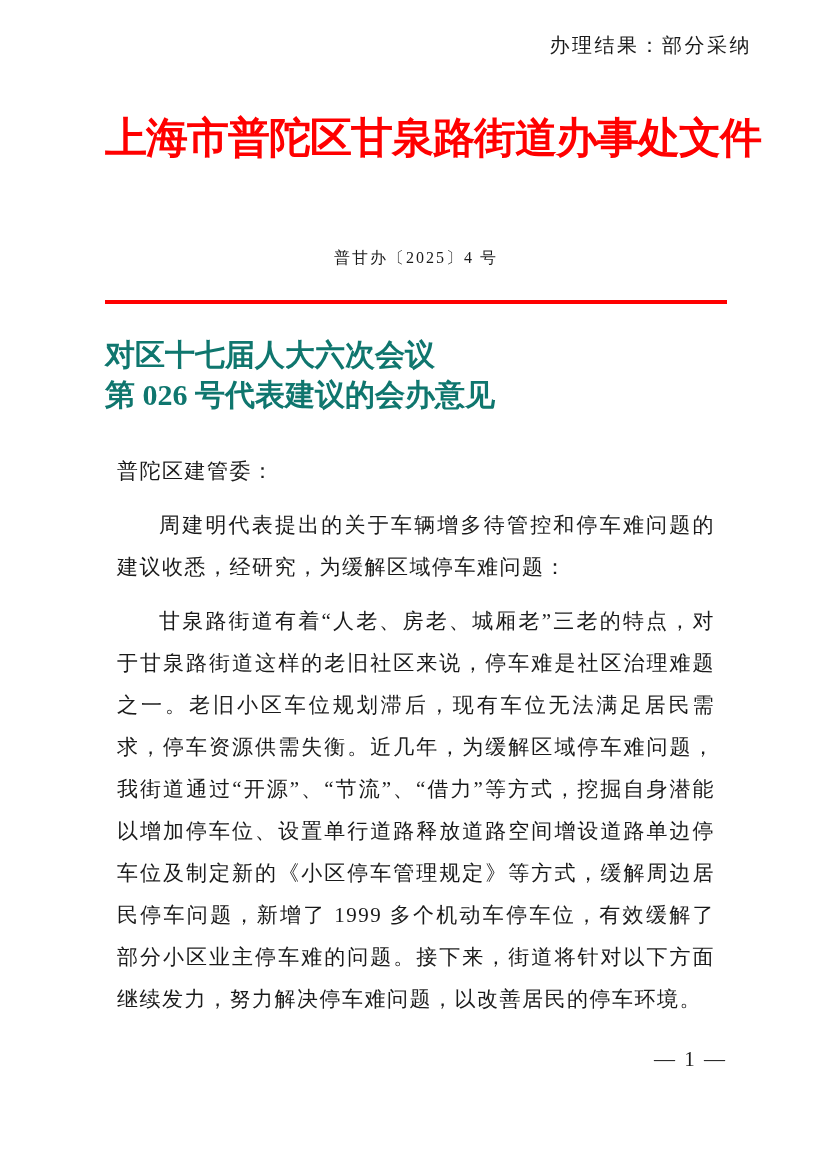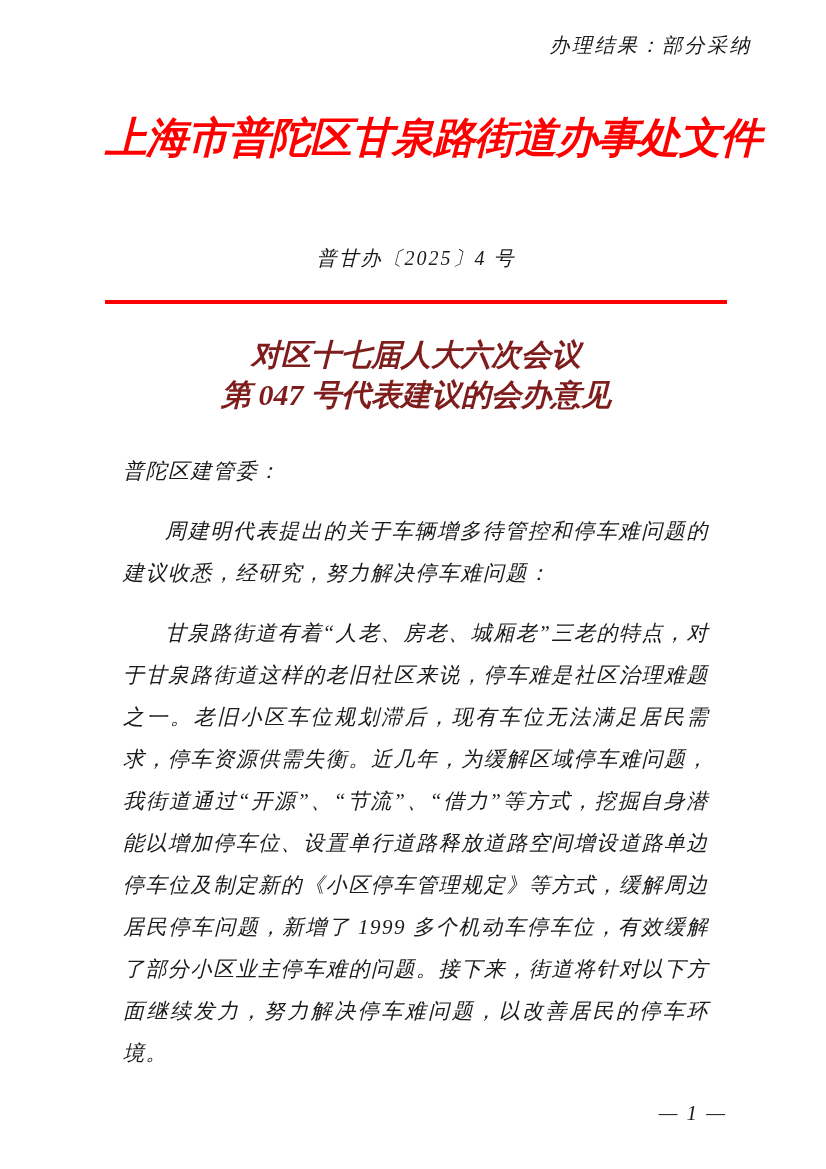--- a/index.html
+++ b/index.html
@@ -7,21 +7,20 @@
   .page {
     position: relative;
     width: 826px;
     height: 1169px;
     margin: 0 auto;
     background: #ffffff;
     padding: 0 99px 0 105px;
     overflow: hidden;
     font-family: "Liberation Serif", "DejaVu Serif", serif;
     color: #111111;
-    font-style: italic;
   }
   .meta {
     margin-top: 30px;
     margin-right: -25px;
     text-align: right;
     font-size: 20px;
     line-height: 30px;
     letter-spacing: 2.5px;
     color: #1a1a1a;
   }
@@ -31,49 +30,49 @@
     font-family: "Liberation Sans", "DejaVu Sans", sans-serif;
     font-weight: 700;
     font-size: 42px;
     line-height: 44px;
     white-space: nowrap;
     letter-spacing: -1px;
   }
   .doc-number {
     margin-top: 84px;
     text-align: center;
-    font-size: 20px;
+    font-size: 16px;
     line-height: 28px;
     letter-spacing: 2px;
     color: #1a1a1a;
   }
   .red-line {
     margin-top: 28px;
     width: 100%;
     height: 4px;
     border: none;
   }
   .doc-title {
     margin-top: 31px;
-    text-align: center;
+    text-align: left;
     font-weight: 700;
     font-size: 30px;
     line-height: 40px;
-    color: #7f1d1d;
+    color: #0f766e;
   }
   .body-text {
     margin-top: 35px;
     font-size: 21px;
     line-height: 42px;
     letter-spacing: 1.5px;
     text-align: justify;
     text-justify: inter-character;
     color: #1a1a1a;
   }
-  .body-text p { margin: 18px; }
+  .body-text p { margin: 12px; }
   .body-text p.indent { text-indent: 2em; }
   .page-number {
     margin-top: 24px;
     text-align: right;
     font-size: 21px;
     line-height: 30px;
     letter-spacing: 2px;
     color: #1a1a1a;
   }
 </style>
@@ -87,24 +86,24 @@
   </div>
 
   <div class="letterhead" style="color: rgb(255, 0, 0);">上海市普陀区甘泉路街道办事处文件</div>
 
   <div class="doc-number">普甘办〔2025〕4 号</div>
 
   <hr class="red-line" style="background: rgb(255, 0, 0);">
 
   <div class="doc-title">
     <div>对区十七届人大六次会议</div>
-    <div>第 047 号代表建议的会办意见</div>
+    <div>第 026 号代表建议的会办意见</div>
   </div>
 
   <div class="body-text">
     <p>普陀区建管委：</p>
-    <p class="indent">周建明代表提出的关于车辆增多待管控和停车难问题的建议收悉，经研究，努力解决停车难问题：</p>
+    <p class="indent">周建明代表提出的关于车辆增多待管控和停车难问题的建议收悉，经研究，为缓解区域停车难问题：</p>
     <p class="indent">甘泉路街道有着“人老、房老、城厢老”三老的特点，对于甘泉路街道这样的老旧社区来说，停车难是社区治理难题之一。老旧小区车位规划滞后，现有车位无法满足居民需求，停车资源供需失衡。近几年，为缓解区域停车难问题，我街道通过“开源”、“节流”、“借力”等方式，挖掘自身潜能以增加停车位、设置单行道路释放道路空间增设道路单边停车位及制定新的《小区停车管理规定》等方式，缓解周边居民停车问题，新增了 1999 多个机动车停车位，有效缓解了部分小区业主停车难的问题。接下来，街道将针对以下方面继续发力，努力解决停车难问题，以改善居民的停车环境。</p>
   </div>
 
   <div class="page-number">— 1 —</div>
 
 </div>
 
 </body></html>

